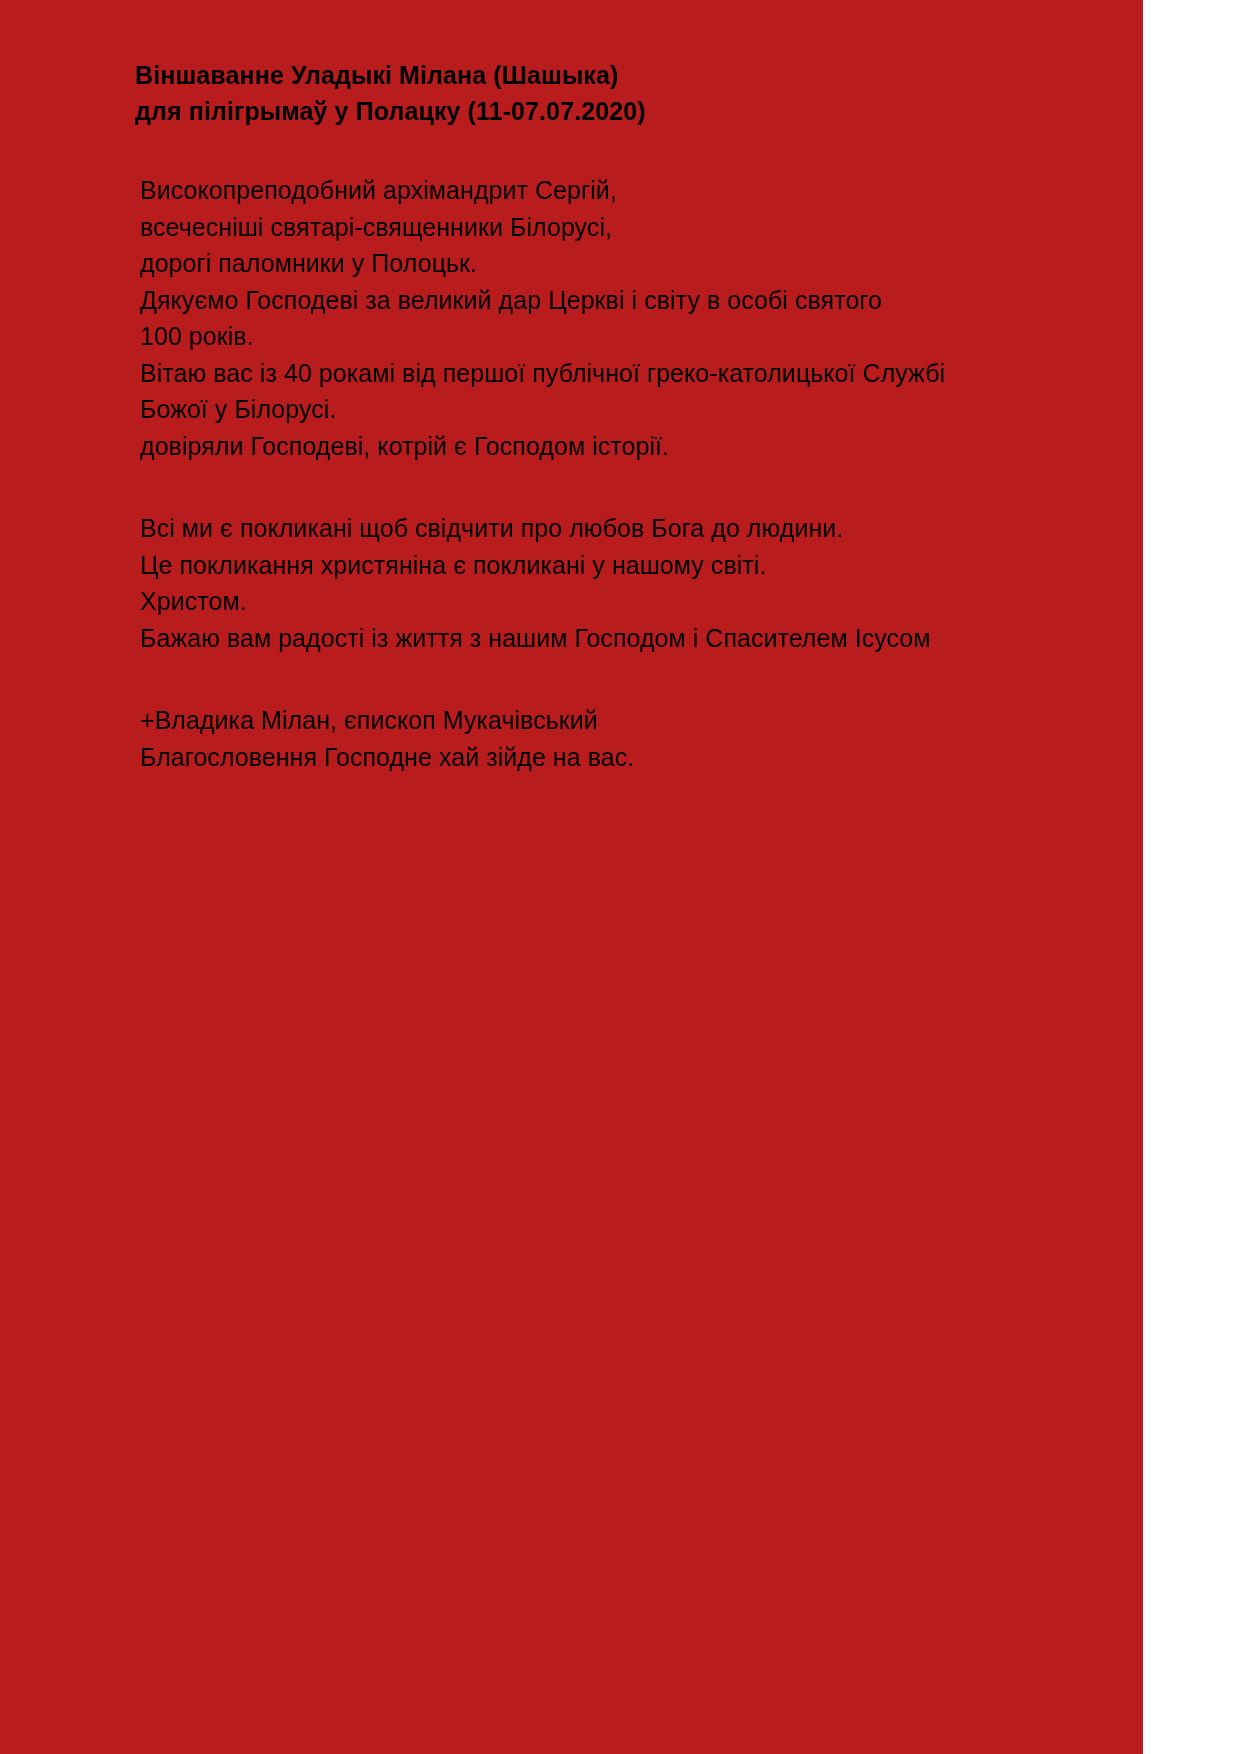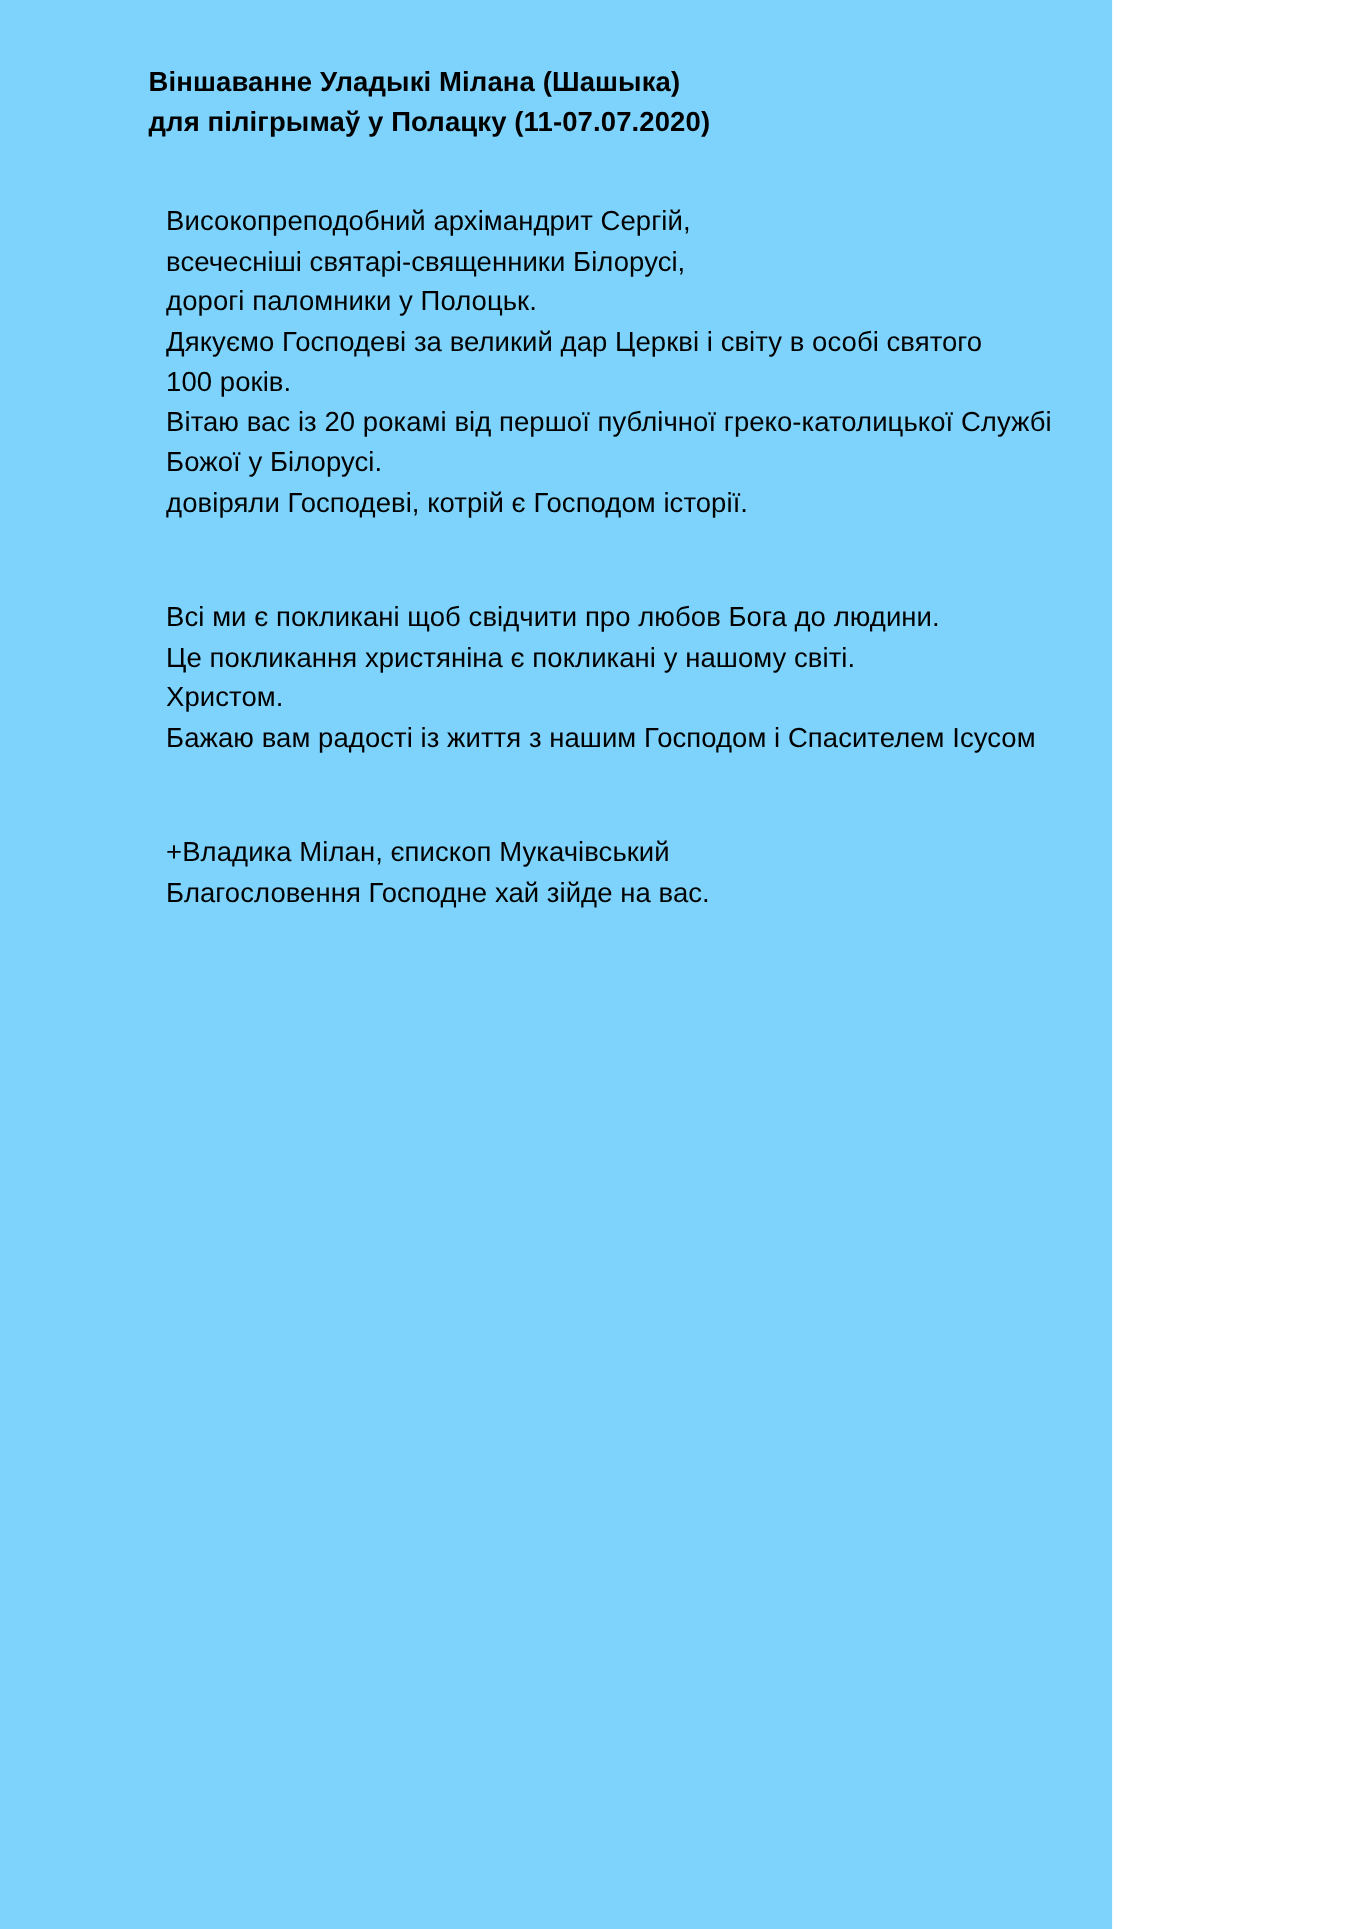--- a/index.html
+++ b/index.html
@@ -2,23 +2,23 @@
 <html><head>
 <meta charset="utf-8">
 <style>
   html, body {
     margin: 0;
     padding: 0;
     background: #ffffff;
   }
   .page {
     position: relative;
-    width: 1011px;
+    width: 1143px;
     height: 1754px;
-    background: #7dd3fc;
+    background: #b91c1c;
     font-family: "Liberation Sans", sans-serif;
     color: #000000;
     box-sizing: border-box;
     overflow: hidden;
   }
   .content {
     position: absolute;
     left: 135px;
     top: 58px;
     width: 960px;
@@ -29,21 +29,21 @@
     line-height: 1.42;
     margin: 0;
     letter-spacing: 0.1px;
   }
   .doc-title .title-line {
     display: block;
   }
   .para {
     font-size: 25px;
     line-height: 1.46;
-    margin: 16px;
+    margin: 5px;
     letter-spacing: 0.05px;
   }
   .para .line {
     display: block;
   }
   .spacer-lg {
     height: 38px;
   }
   .spacer-sm {
     height: 36px;
@@ -61,21 +61,21 @@
     </h1>
 
     <div class="spacer-lg"></div>
 
     <p class="para">
       <span class="line">Високопреподобний архімандрит Сергій,</span>
       <span class="line">всечесніші святарі-священники Білорусі,</span>
       <span class="line">дорогі паломники у Полоцьк.</span>
       <span class="line">Дякуємо Господеві за великий дар Церкві і світу в особі святого</span>
       <span class="line">100 років.</span>
-      <span class="line">Вітаю вас із 20 рокамі від першої публічної греко-католицької Службі</span>
+      <span class="line">Вітаю вас із 40 рокамі від першої публічної греко-католицької Службі</span>
       <span class="line">Божої у Білорусі.</span>
       <span class="line">довіряли Господеві, котрій є Господом історії.</span>
     </p>
 
     <div class="spacer-sm"></div>
 
     <p class="para">
       <span class="line">Всі ми є покликані щоб свідчити про любов Бога до людини.</span>
       <span class="line">Це покликання христяніна є покликані у нашому світі.</span>
       <span class="line">Христом.</span>

